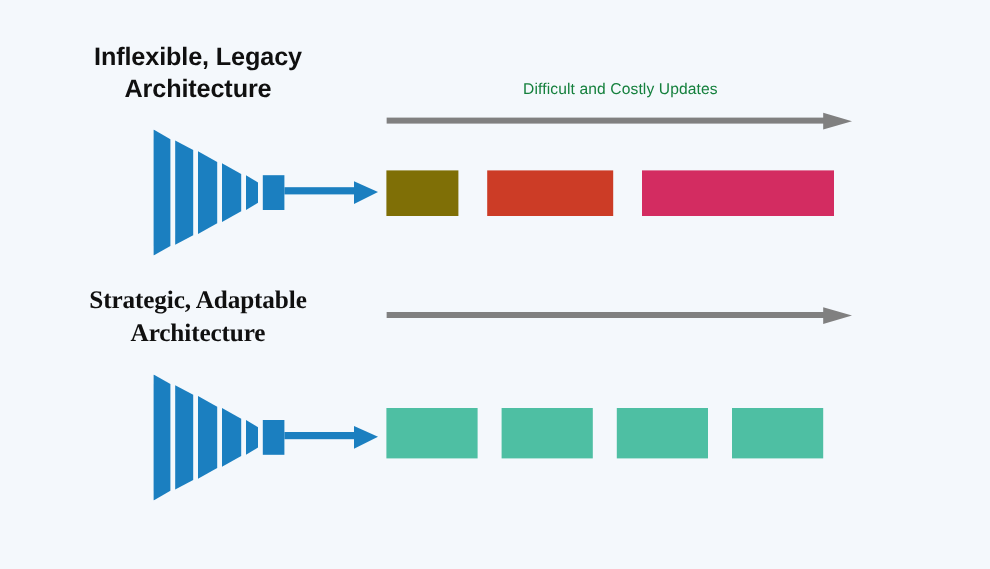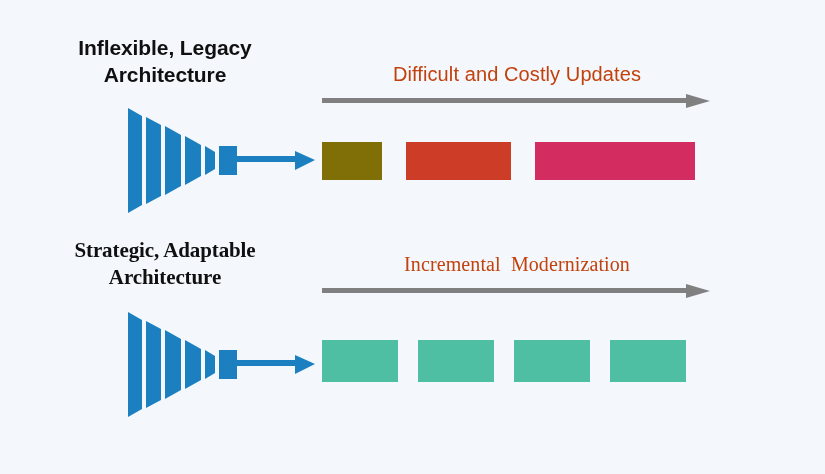--- a/index.html
+++ b/index.html
@@ -60,22 +60,22 @@
   
   .stage-area {
     position: absolute;
     left: 322px;
     width: 390px;
   }
   .stage-legacy   { top: 60px; }
 
   .stage-caption {
     text-align: center;
-    font-size: 20px;
-    color: #c2410c;
+    font-size: 13px;
+    color: #15803d;
     letter-spacing: 0.1px;
     white-space: pre;
     height: 28px;
     line-height: 28px;
   }
 
   .progress-arrow {
     display: block;
     width: 390px;
     height: 18px;
@@ -154,21 +154,20 @@
           <polygon points="60,28 76,37 76,68 60,77"></polygon>
           <polygon points="80,38 90,44 90,61 80,67"></polygon>
           <rect x="94" y="38" width="18" height="29"></rect>
           <rect x="112" y="48" width="62" height="6"></rect>
           <polygon points="170,43 190,52 170,62"></polygon>
         </g>
       </svg>
     </div>
 
     <div class="stage-area" style="top:13px;">
-      <div class="stage-caption">Incremental  Modernization</div>
       <svg class="progress-arrow" viewBox="0 0 390 18" xmlns="http://www.w3.org/2000/svg">
         <rect x="0" y="6" width="368" height="5" fill="#808080"></rect>
         <polygon points="364,2 388,9 364,16" fill="#808080"></polygon>
       </svg>
     </div>
 
     <div class="bar-strip" style="top:103px;height:42px;gap:20px;">
       <div class="bar" style="width: 76px; background: rgb(78, 191, 163);"></div>
       <div class="bar" style="width: 76px; background: rgb(78, 191, 163);"></div>
       <div class="bar" style="width: 76px; background: rgb(78, 191, 163);"></div>

